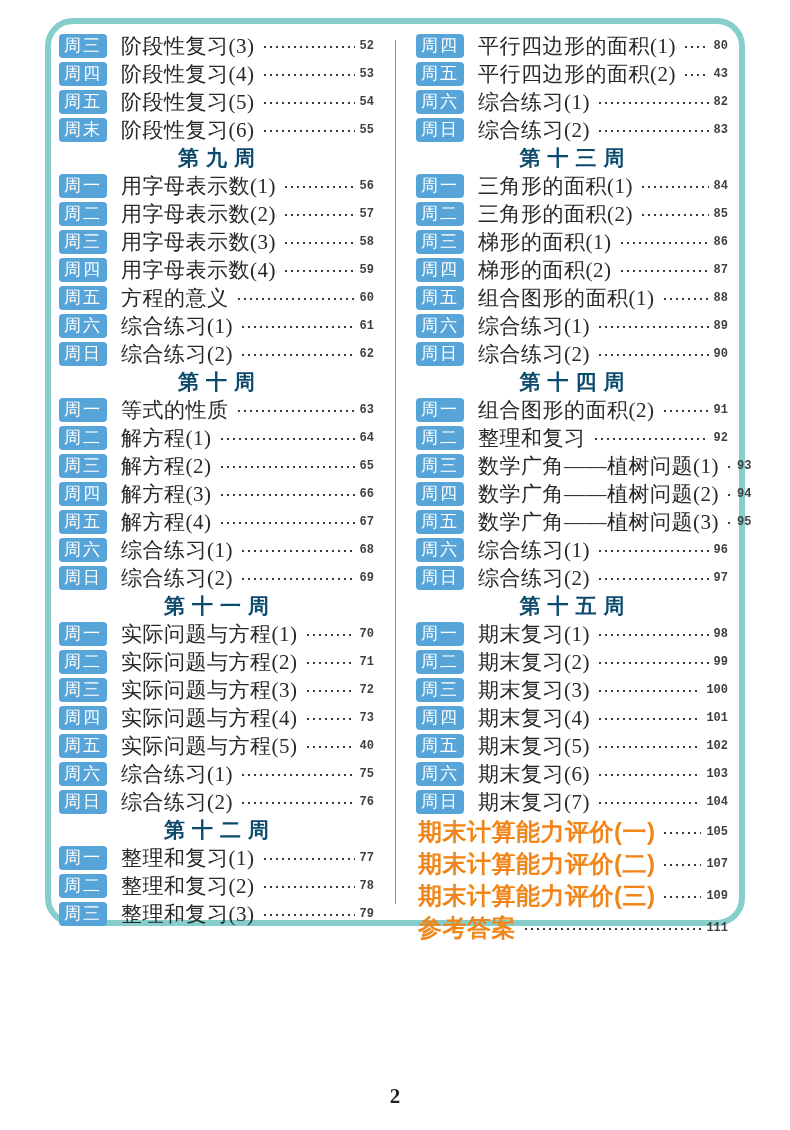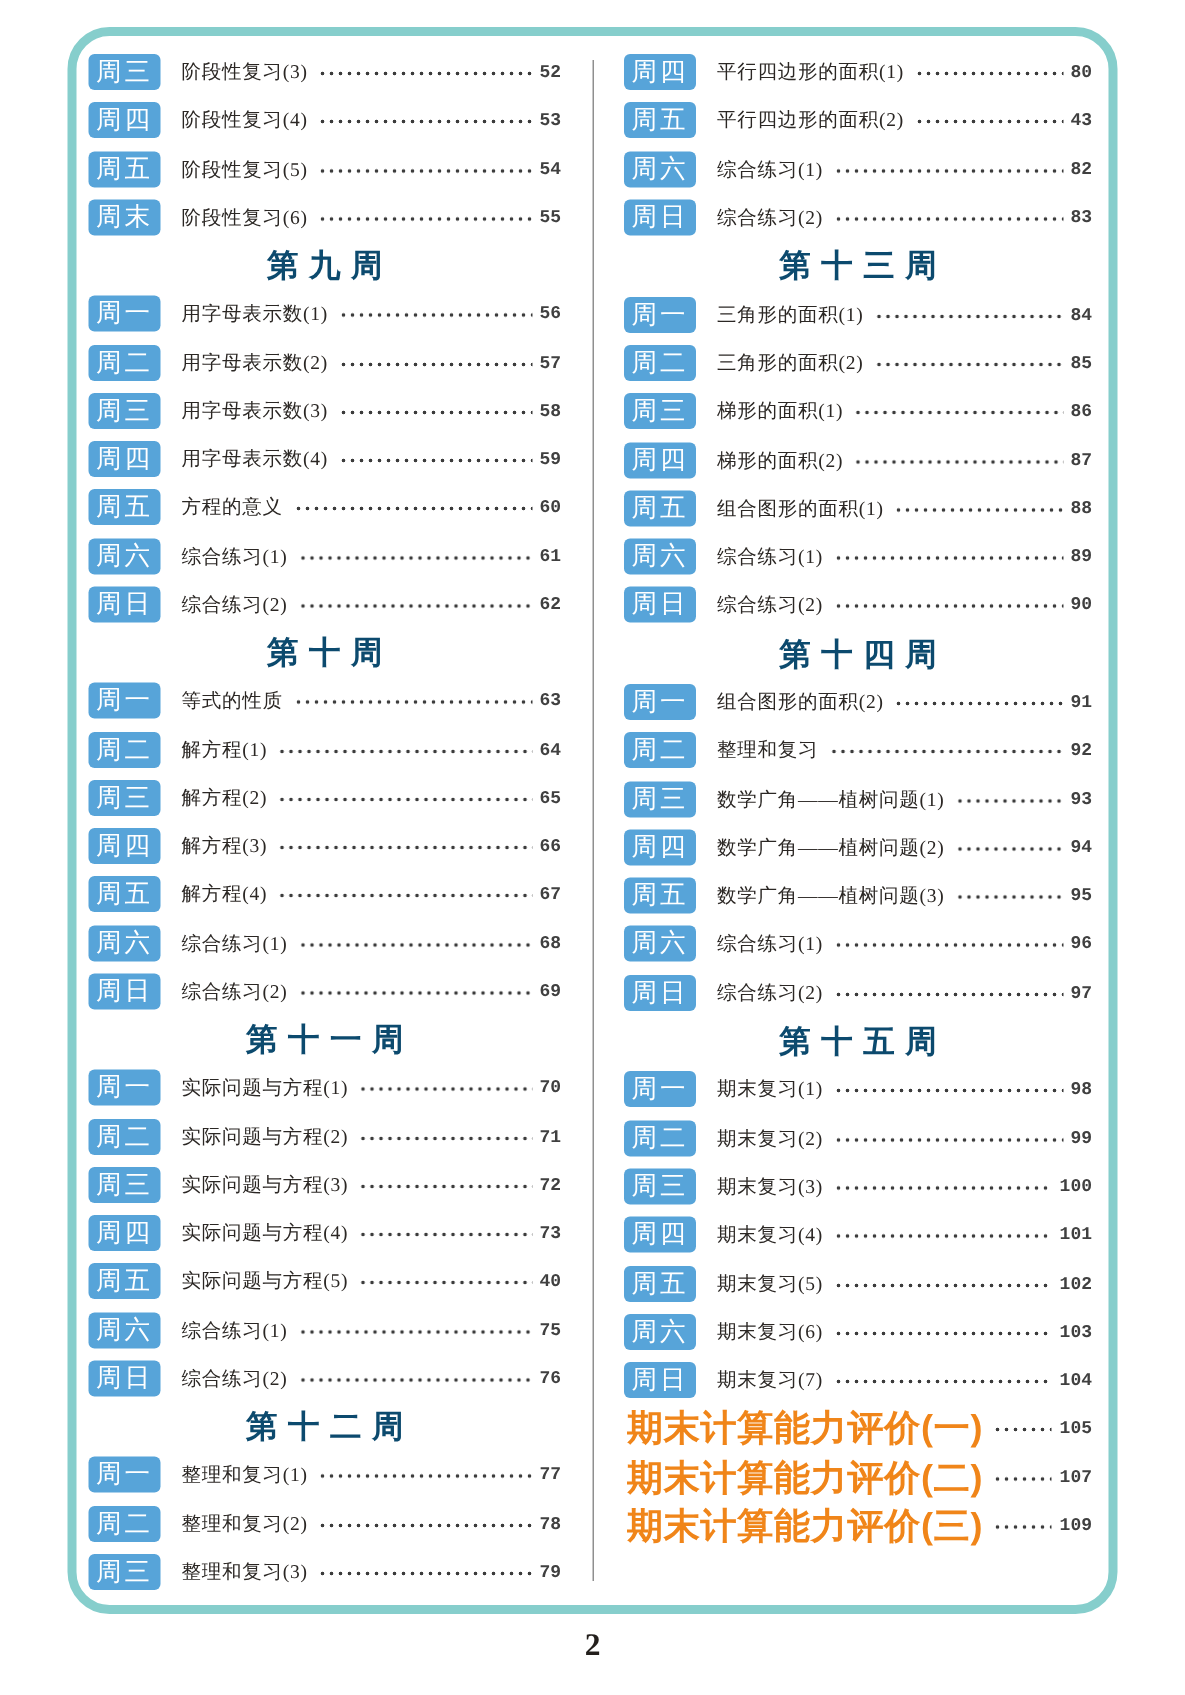--- a/index.html
+++ b/index.html
@@ -1,21 +1,21 @@
 <!DOCTYPE html>
 <html><head>
 <meta charset="utf-8">
 <style>
   html,body{margin:0;padding:0;}
   body{
     width:790px;height:1130px;position:relative;background:#ffffff;
     font-family:"Liberation Serif", serif;overflow:hidden;
   }
   .book-frame{
-    position:absolute;left:45px;top:18px;width:700px;height:1058px;
+    position:absolute;left:45px;top:18px;width:700px;height:908px;
     border:6px solid #86CECC;border-radius:28px;box-sizing:border-box;
     background:#ffffff;
   }
   .col-divider{
     position:absolute;left:50%;top:16px;bottom:16px;width:1px;background:#8f8f8f;
   }
   .toc-columns{
     position:absolute;left:0;top:0;right:0;bottom:0;display:flex;
     padding:8px 0 6px 0;box-sizing:border-box;
   }
@@ -23,21 +23,21 @@
   .toc-col.left{padding:0 21px 0 8px;}
   .toc-col.right{padding:0 11px 0 21px;}
   .row{height:32.3px;display:flex;align-items:center;box-sizing:border-box;}
   .badge{
     width:48px;min-width:48px;height:24px;line-height:24px;border-radius:4px;
     background:#57A4D9;color:#ffffff;text-align:center;
     font-size:17px;letter-spacing:2px;
     font-family:"Liberation Serif", serif;
   }
   .entry-title{
-    margin-left:14px;font-size:13px;color:#2b2724;white-space:nowrap;
+    margin-left:14px;font-size:21px;color:#2b2724;white-space:nowrap;
     letter-spacing:0.5px;font-family:"Liberation Serif", serif;
   }
   .dots{
     flex:1;height:6px;margin:2px 5px 0 7px;min-width:6px;
     background-image:radial-gradient(circle, #3c3c3c 1.1px, transparent 1.4px);
     background-size:6px 6px;background-repeat:repeat-x;background-position:0 50%;
   }
   .page-num{
     font-family:Liberation Mono, monospace;font-weight:bold;font-size:12px;
     color:#404040;white-space:nowrap;
@@ -410,19 +410,24 @@
         </div>
         <div class="row">
           <div class="special-title">期末计算能力评价(二)</div>
           <div class="dots"></div>
           <div class="page-num">107</div>
         </div>
         <div class="row">
           <div class="special-title">期末计算能力评价(三)</div>
           <div class="dots"></div>
           <div class="page-num">109</div>
+        </div>
+        <div class="row">
+          <div class="special-title">参考答案</div>
+          <div class="dots"></div>
+          <div class="page-num">111</div>
         </div>
       </div>
   </div>
   <div class="col-divider"></div>
 </div>
 
 <div class="footer-page-num">2</div>
 
 </body></html>

